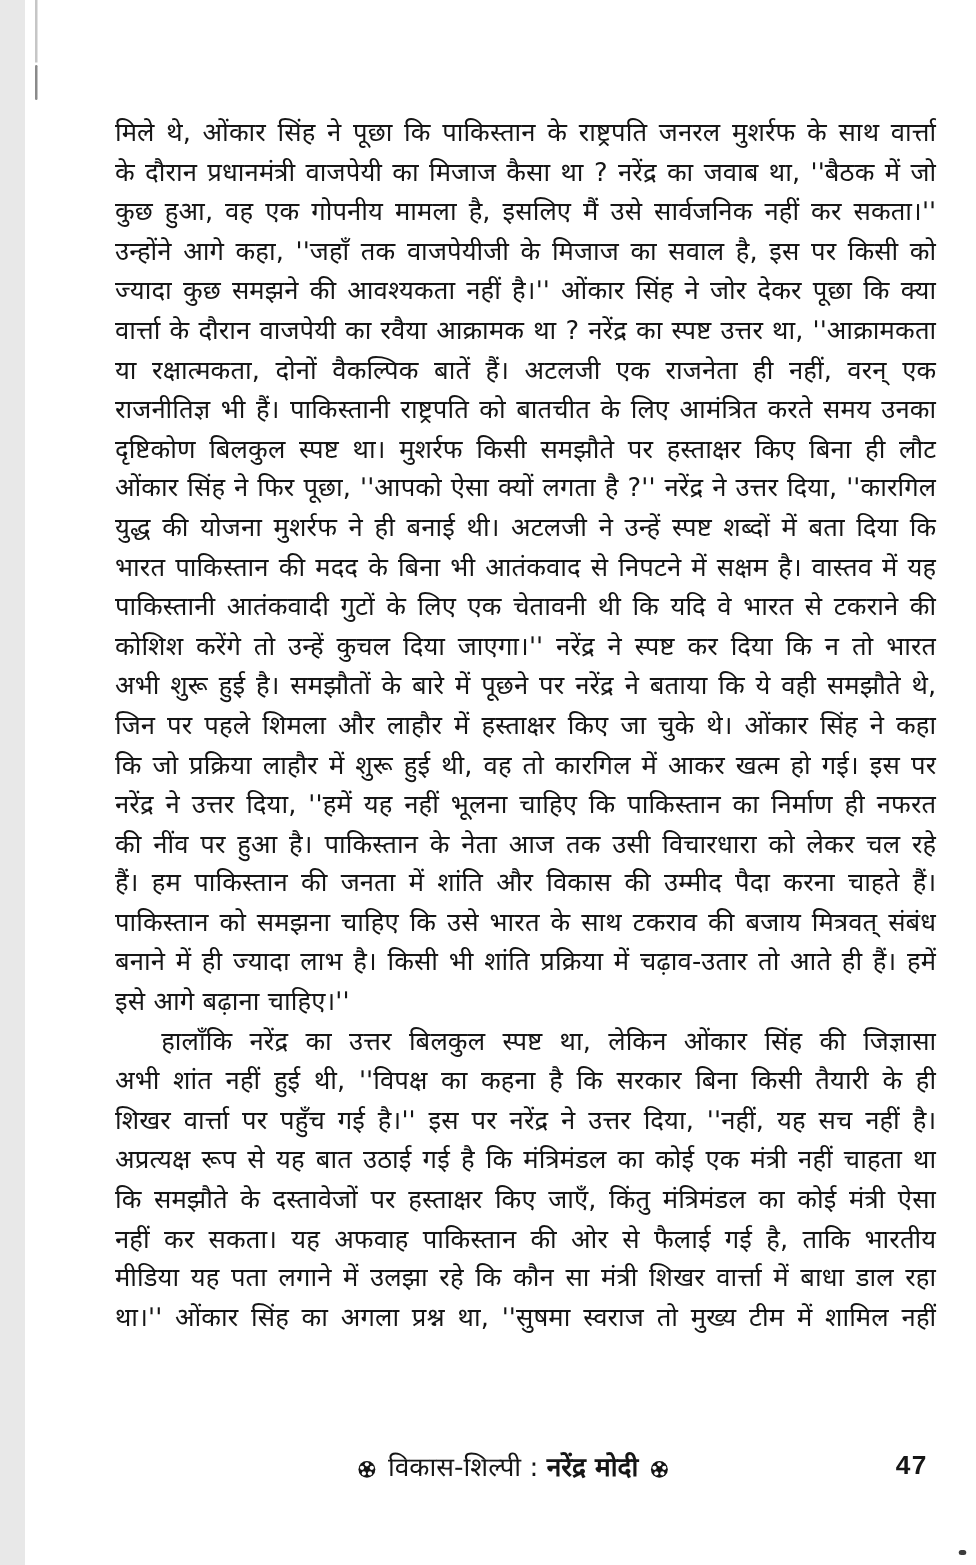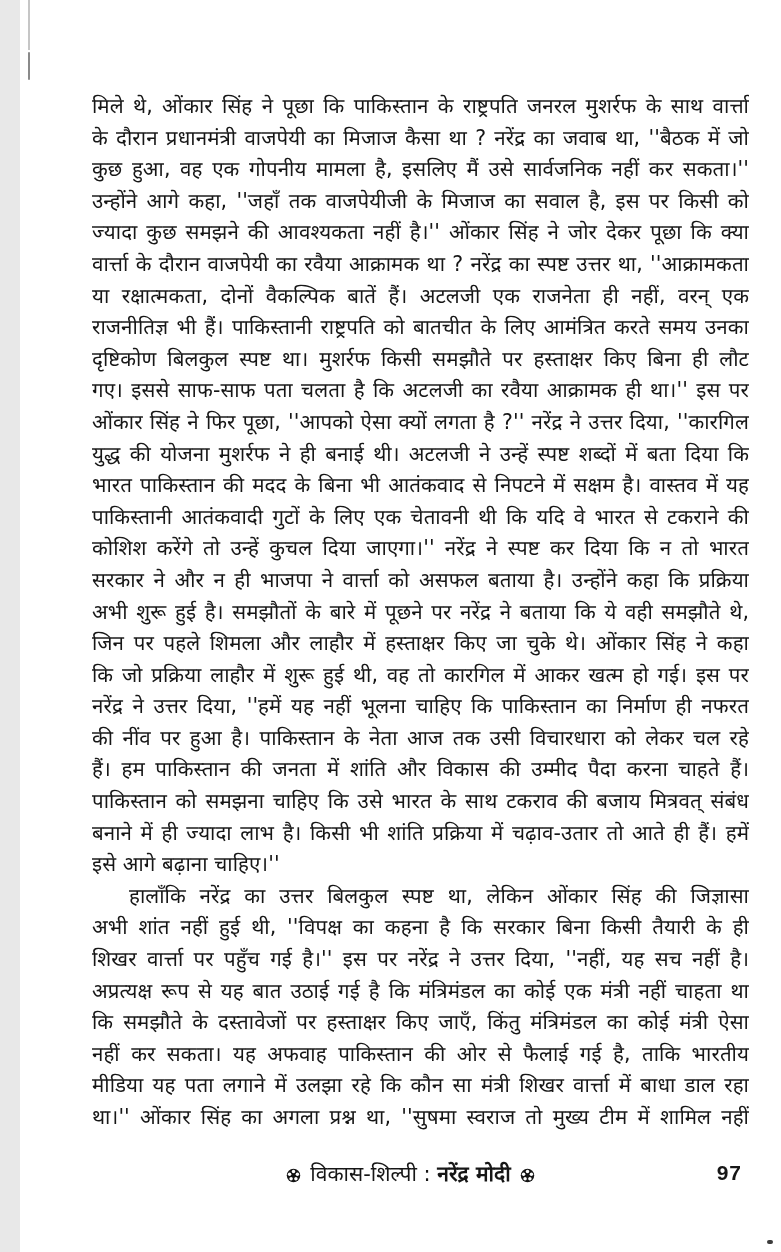--- a/index.html
+++ b/index.html
@@ -96,27 +96,25 @@
       <div class="para">
         <div class="line">मिले थे, ओंकार सिंह ने पूछा कि पाकिस्तान के राष्ट्रपति जनरल मुशर्रफ के साथ वार्त्ता</div>
         <div class="line">के दौरान प्रधानमंत्री वाजपेयी का मिजाज कैसा था ? नरेंद्र का जवाब था, ''बैठक में जो</div>
         <div class="line">कुछ हुआ, वह एक गोपनीय मामला है, इसलिए मैं उसे सार्वजनिक नहीं कर सकता।''</div>
         <div class="line">उन्होंने आगे कहा, ''जहाँ तक वाजपेयीजी के मिजाज का सवाल है, इस पर किसी को</div>
         <div class="line">ज्यादा कुछ समझने की आवश्यकता नहीं है।'' ओंकार सिंह ने जोर देकर पूछा कि क्या</div>
         <div class="line">वार्त्ता के दौरान वाजपेयी का रवैया आक्रामक था ? नरेंद्र का स्पष्ट उत्तर था, ''आक्रामकता</div>
         <div class="line">या रक्षात्मकता, दोनों वैकल्पिक बातें हैं। अटलजी एक राजनेता ही नहीं, वरन् एक</div>
         <div class="line">राजनीतिज्ञ भी हैं। पाकिस्तानी राष्ट्रपति को बातचीत के लिए आमंत्रित करते समय उनका</div>
         <div class="line">दृष्टिकोण बिलकुल स्पष्ट था। मुशर्रफ किसी समझौते पर हस्ताक्षर किए बिना ही लौट</div>
-        <div class="line">गए। इससे साफ-साफ पता चलता है कि अटलजी का रवैया आक्रामक ही था।'' इस पर</div>
         <div class="line">ओंकार सिंह ने फिर पूछा, ''आपको ऐसा क्यों लगता है ?'' नरेंद्र ने उत्तर दिया, ''कारगिल</div>
         <div class="line">युद्ध की योजना मुशर्रफ ने ही बनाई थी। अटलजी ने उन्हें स्पष्ट शब्दों में बता दिया कि</div>
         <div class="line">भारत पाकिस्तान की मदद के बिना भी आतंकवाद से निपटने में सक्षम है। वास्तव में यह</div>
         <div class="line">पाकिस्तानी आतंकवादी गुटों के लिए एक चेतावनी थी कि यदि वे भारत से टकराने की</div>
         <div class="line">कोशिश करेंगे तो उन्हें कुचल दिया जाएगा।'' नरेंद्र ने स्पष्ट कर दिया कि न तो भारत</div>
-        <div class="line">सरकार ने और न ही भाजपा ने वार्त्ता को असफल बताया है। उन्होंने कहा कि प्रक्रिया</div>
         <div class="line">अभी शुरू हुई है। समझौतों के बारे में पूछने पर नरेंद्र ने बताया कि ये वही समझौते थे,</div>
         <div class="line">जिन पर पहले शिमला और लाहौर में हस्ताक्षर किए जा चुके थे। ओंकार सिंह ने कहा</div>
         <div class="line">कि जो प्रक्रिया लाहौर में शुरू हुई थी, वह तो कारगिल में आकर खत्म हो गई। इस पर</div>
         <div class="line">नरेंद्र ने उत्तर दिया, ''हमें यह नहीं भूलना चाहिए कि पाकिस्तान का निर्माण ही नफरत</div>
         <div class="line">की नींव पर हुआ है। पाकिस्तान के नेता आज तक उसी विचारधारा को लेकर चल रहे</div>
         <div class="line">हैं। हम पाकिस्तान की जनता में शांति और विकास की उम्मीद पैदा करना चाहते हैं।</div>
         <div class="line">पाकिस्तान को समझना चाहिए कि उसे भारत के साथ टकराव की बजाय मित्रवत् संबंध</div>
         <div class="line">बनाने में ही ज्यादा लाभ है। किसी भी शांति प्रक्रिया में चढ़ाव-उतार तो आते ही हैं। हमें</div>
         <div class="line para-end">इसे आगे बढ़ाना चाहिए।''</div>
       </div>
@@ -153,16 +151,16 @@
             <circle cx="10" cy="4.6" r="2.3"></circle>
             <circle cx="15.2" cy="8.3" r="2.3"></circle>
             <circle cx="13.2" cy="14.3" r="2.3"></circle>
             <circle cx="6.8" cy="14.3" r="2.3"></circle>
             <circle cx="4.8" cy="8.3" r="2.3"></circle>
           </g>
           <circle cx="10" cy="10" r="1.8" fill="#141414"></circle>
         </svg>
       </span>
     </div>
-    <div class="page-number">97</div>
+    <div class="page-number">47</div>
   </div>
 
 </div>
 
 </body></html>

